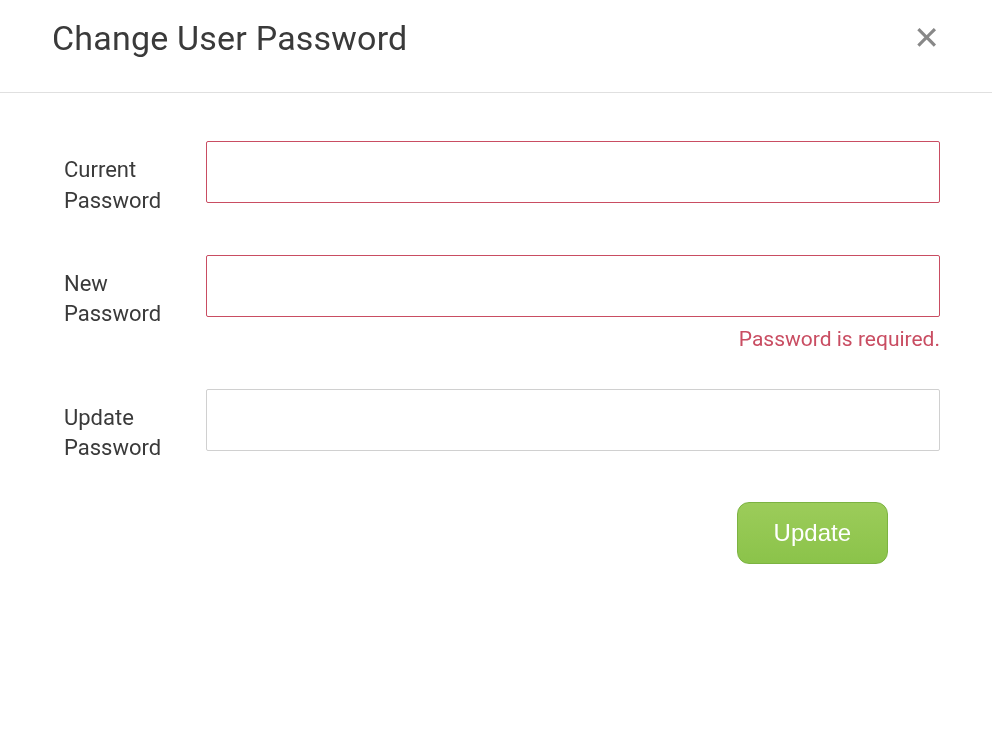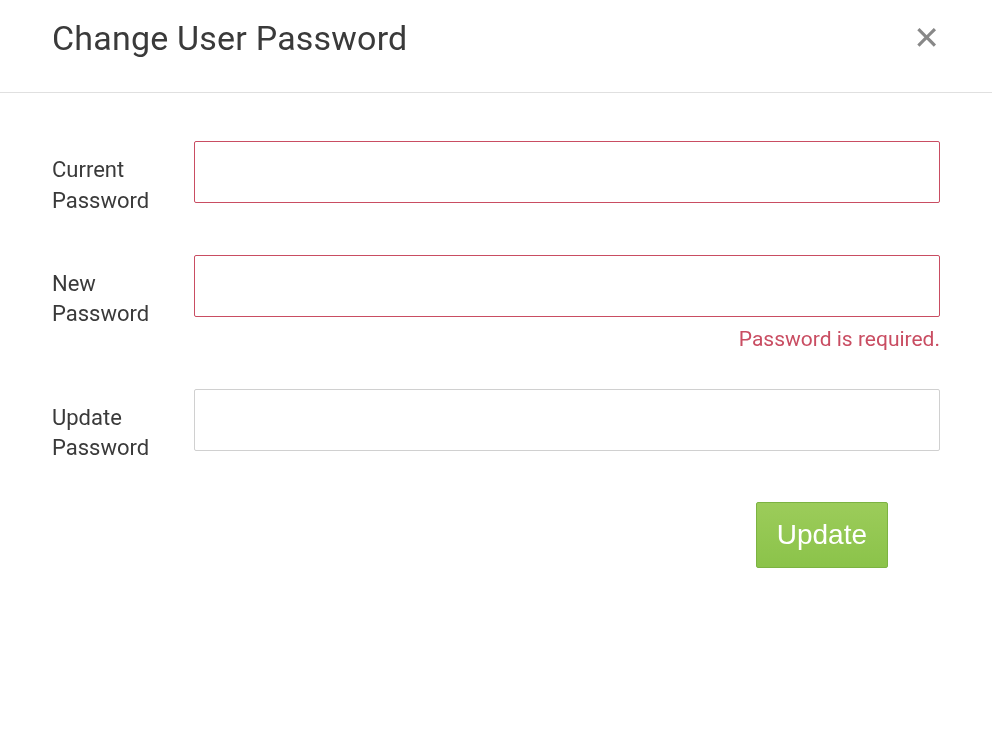--- a/index.html
+++ b/index.html
@@ -42,20 +42,21 @@
       line-height: 1;
       font-weight: 300;
     }
     .modal-body {
       padding: 48px 52px 30px 52px;
     }
     .form-row {
       display: flex;
       align-items: flex-start;
       margin-bottom: 38px;
+      margin-left: 12px;
     }
     .form-row:last-of-type {
       margin-bottom: 48px;
     }
     .form-label {
       width: 142px;
       flex-shrink: 0;
       font-size: 22px;
       color: #3a3a3a;
       line-height: 1.4;
@@ -86,23 +87,23 @@
     .modal-footer {
       display: flex;
       justify-content: flex-end;
       padding: 0 52px;
     }
     .update-btn {
       background: #8bc34a;
       background: linear-gradient(to bottom, #9ccc5a, #8bc34a);
       border: 1px solid #7cb342;
       color: #ffffff;
-      font-size: 28px;
-      padding: 16px 20px;
-      border-radius: 2px;
+      font-size: 24px;
+      padding: 16px 36px;
+      border-radius: 12px;
       cursor: pointer;
       font-weight: 400;
     }
   </style>
 </head>
 <body>
 
 <div class="modal">
   <div class="modal-header">
     <h1 class="modal-title">Change User Password</h1>

